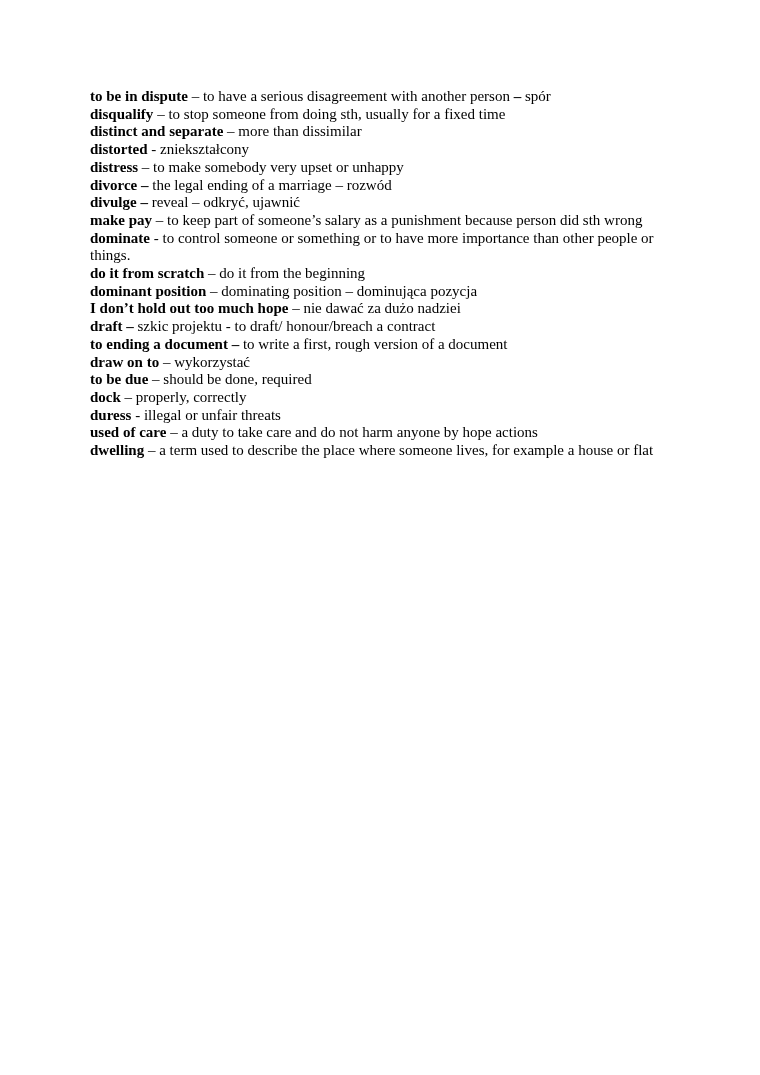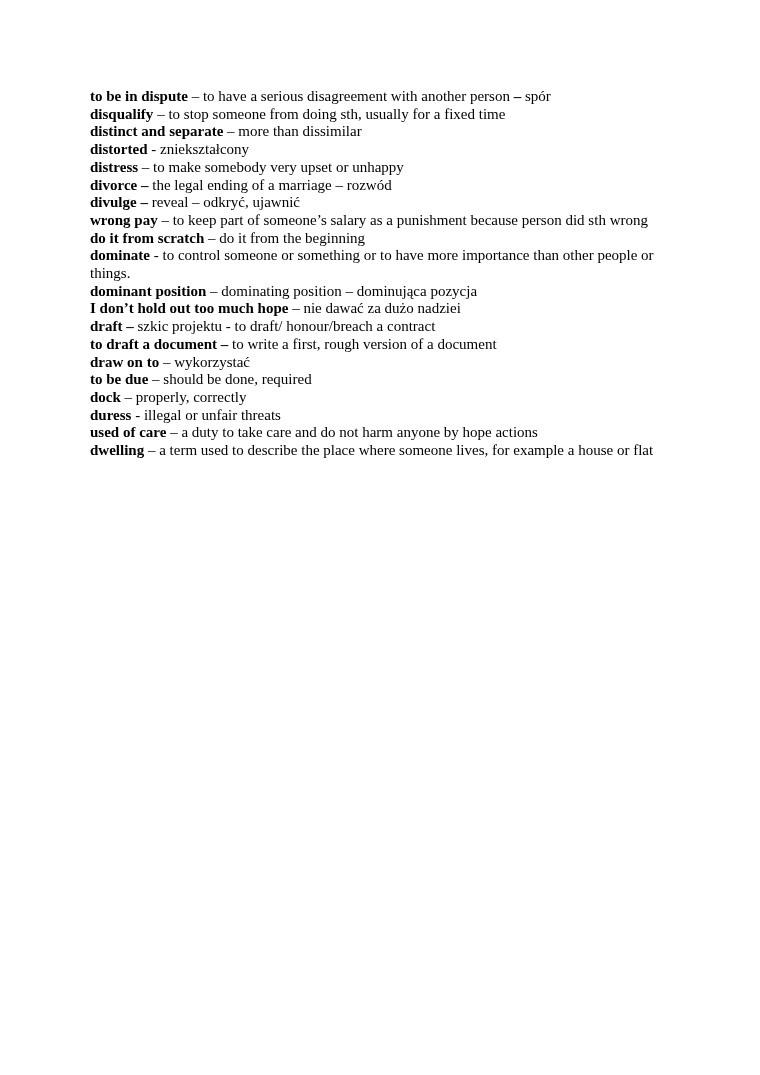--- a/index.html
+++ b/index.html
@@ -45,27 +45,27 @@
 
 <div class="page">
   <div class="glossary">
       <p><span class="seg-bold">to be in dispute</span><span class="seg-regular"> – to have a serious disagreement with another person </span><span class="seg-bold">–</span><span class="seg-regular"> spór</span></p>
       <p><span class="seg-bold">disqualify</span><span class="seg-regular"> – to stop someone from doing sth, usually for a fixed time</span></p>
       <p><span class="seg-bold">distinct and separate</span><span class="seg-regular"> – more than dissimilar</span></p>
       <p><span class="seg-bold">distorted</span><span class="seg-regular"> -  zniekształcony</span></p>
       <p><span class="seg-bold">distress</span><span class="seg-regular"> – to make somebody very upset or unhappy</span></p>
       <p><span class="seg-bold">divorce –</span><span class="seg-regular"> the legal ending of a marriage – rozwód</span></p>
       <p><span class="seg-bold">divulge –</span><span class="seg-regular"> reveal – odkryć, ujawnić</span></p>
-      <p><span class="seg-bold">wrong pay</span><span class="seg-regular"> – to keep part of someone’s salary as a punishment because person did sth wrong</span></p>
+      <p><span class="seg-bold">make pay</span><span class="seg-regular"> – to keep part of someone’s salary as a punishment because person did sth wrong</span></p>
+      <p><span class="seg-bold">dominate</span><span class="seg-regular"> - to control someone or something or to have more importance than other people or things.</span></p>
       <p><span class="seg-bold">do it from scratch</span><span class="seg-regular"> – do it from the beginning</span></p>
-      <p><span class="seg-bold">dominate</span><span class="seg-regular"> - to control someone or something or to have more importance than other people or things.</span></p>
       <p><span class="seg-bold">dominant position</span><span class="seg-regular"> – dominating position – dominująca pozycja</span></p>
       <p><span class="seg-bold">I don’t hold out too much hope</span><span class="seg-regular"> – nie dawać za dużo nadziei</span></p>
       <p><span class="seg-bold">draft –</span><span class="seg-regular"> szkic projektu - </span><span class="seg-italic">to draft/ honour/breach a contract</span></p>
-      <p><span class="seg-bold">to draft a document –</span><span class="seg-regular"> to write a first, rough version of a document</span></p>
+      <p><span class="seg-bold">to ending a document –</span><span class="seg-regular"> to write a first, rough version of a document</span></p>
       <p><span class="seg-bold">draw on to</span><span class="seg-regular"> – wykorzystać</span></p>
       <p><span class="seg-bold">to be due</span><span class="seg-regular"> – should be done, required</span></p>
       <p><span class="seg-bold">dock</span><span class="seg-regular"> – properly, correctly</span></p>
       <p><span class="seg-bold">duress</span><span class="seg-regular"> - illegal or unfair threats</span></p>
       <p><span class="seg-bold">used of care</span><span class="seg-regular"> – a duty to take care and do not harm anyone by hope actions</span></p>
       <p><span class="seg-bold">dwelling</span><span class="seg-regular"> – a term used to describe the place where someone lives, for example a house or flat</span></p>
     </div>
 </div>
 
 </body></html>

